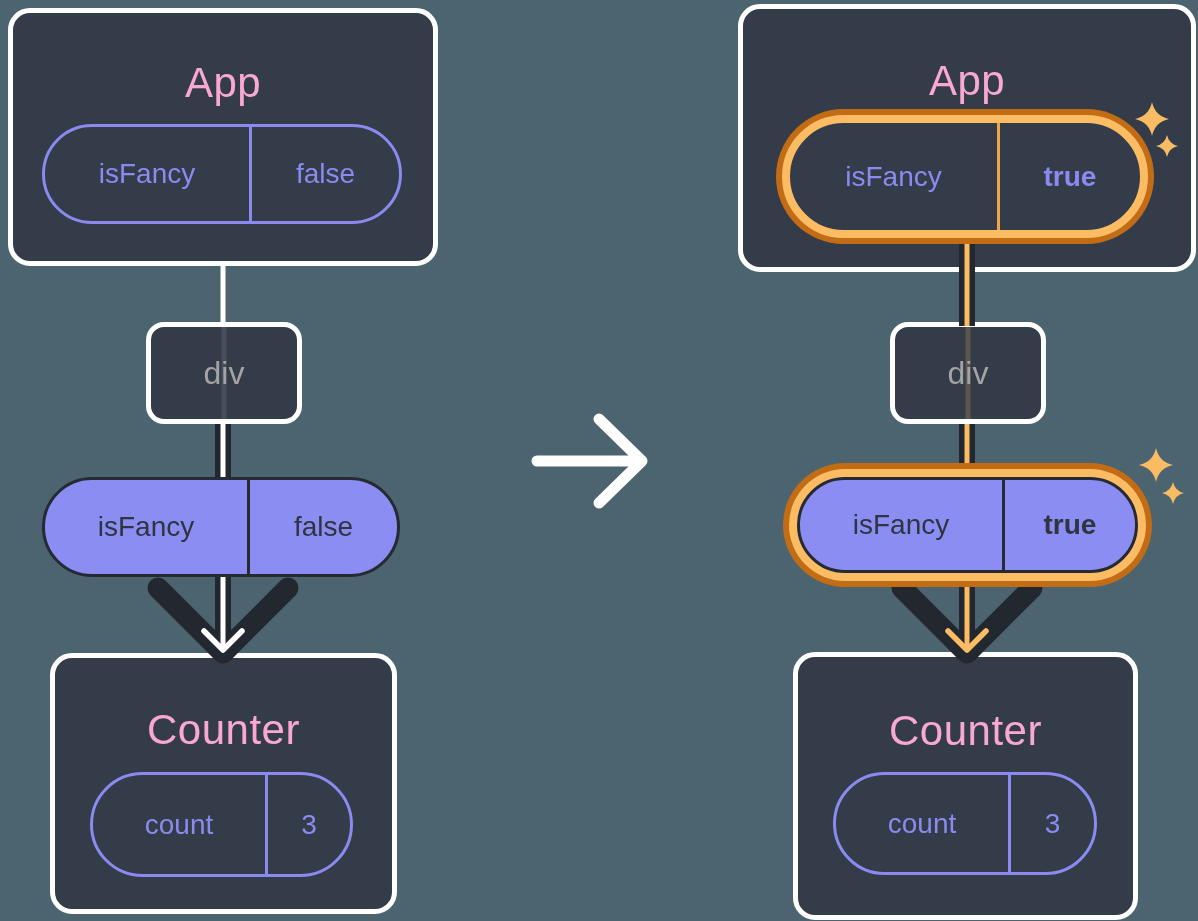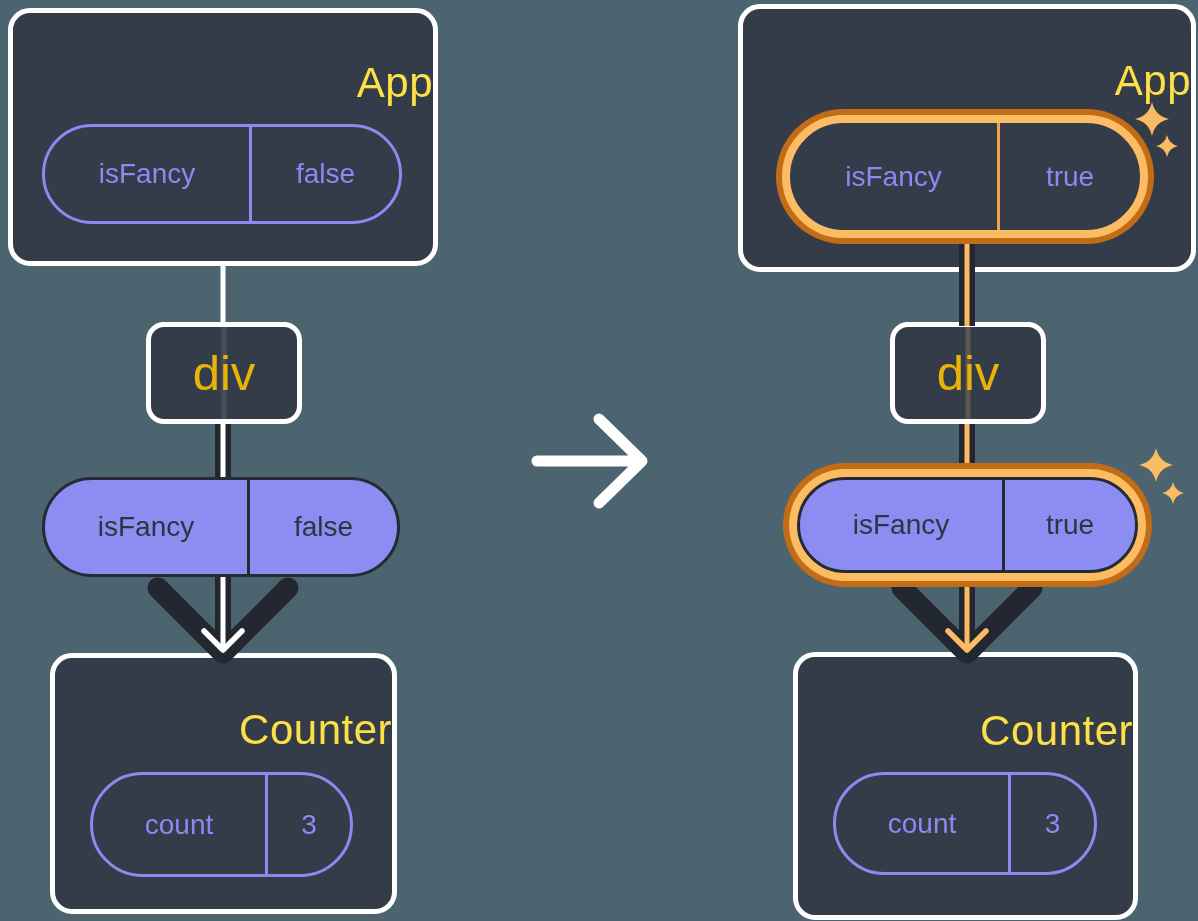--- a/index.html
+++ b/index.html
@@ -4,37 +4,37 @@
 <style>
   html,body{margin:0;padding:0;background:#4C6470;}
   #canvas{position:relative;width:1198px;height:921px;background:#4C6470;overflow:hidden;
           font-family:"Liberation Sans",sans-serif;}
   .card{position:absolute;background:#343C49;border:5px solid #FFFFFF;border-radius:22px;box-sizing:border-box;}
   .divbox{position:absolute;background:#343C49;border:5px solid #FFFFFF;border-radius:18px;box-sizing:border-box;
           display:flex;align-items:center;justify-content:center;}
   .divbox .ghost{position:absolute;left:50%;transform:translateX(-50%);top:0;bottom:0;width:5px;}
   .ghost.white{background:rgba(255,255,255,0.10);}
   .ghost.orange{background:rgba(251,188,100,0.22);}
-  .card-title{position:absolute;left:0;right:0;text-align:right;color:#fde047;
+  .card-title{position:absolute;left:0;right:0;text-align:center;color:#f9a8d4;
               font-size:42px;font-weight:500;letter-spacing:0.5px;}
-  .divlabel{color:#eab308;font-size:49px;font-weight:500;position:relative;z-index:2;}
+  .divlabel{color:#a3a3a3;font-size:32px;font-weight:500;position:relative;z-index:2;}
   .pill{position:absolute;display:flex;align-items:stretch;box-sizing:border-box;z-index:3;}
   .pill .cell{display:flex;align-items:center;justify-content:center;font-size:28px;}
   .pill .vdiv{width:3px;flex:none;}
   .outline-pill{border:3px solid #8A8AF0;border-radius:62px;color:#8A8AF0;}
   .outline-pill .vdiv{background:#8A8AF0;}
   .filled-pill{background:#8B8DF2;border:3px solid #252A33;border-radius:62px;color:#2F3540;}
   .filled-pill .vdiv{background:#252A33;}
   .fancy-dark{background:#343C49;border:8px solid #FBBC64;box-shadow:0 0 0 6px #C36C16;
               border-radius:70px;color:#8A8AF0;}
   .fancy-dark .vdiv{background:#EFA64A;}
   .fancy-purple{background:#8B8DF2;border:3px solid #252A33;border-radius:55px;color:#2F3540;
                 box-shadow:0 0 0 8px #FBBC64,0 0 0 14px #C36C16;}
   .fancy-purple .vdiv{background:#252A33;}
-  .bold{font-weight:normal;}
+  .bold{font-weight:bold;}
   svg.layer{position:absolute;left:0;top:0;pointer-events:none;}
   .z2{z-index:2;} .z4{z-index:4;}
 </style>
 </head>
 <body>
 
 <div id="canvas">
 
   <div class="card" style="left:8px;top:8px;width:430px;height:258px;">
     <div class="card-title" style="top:46px;">App</div>

